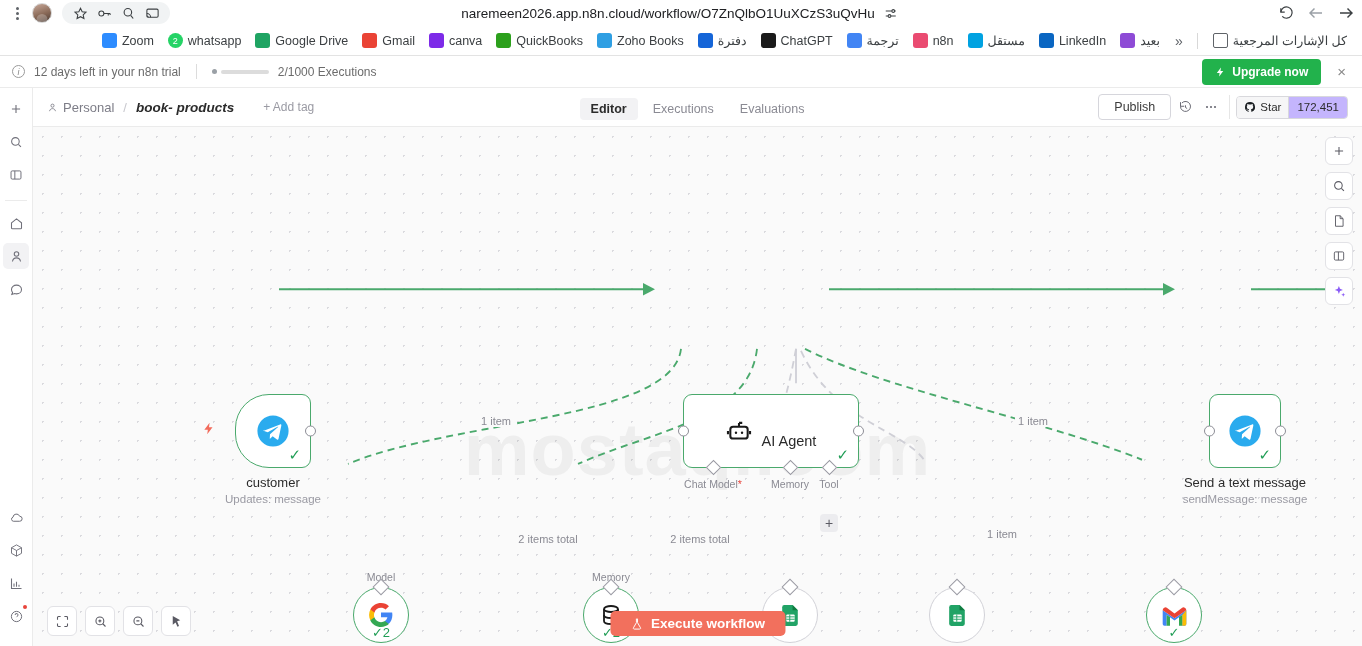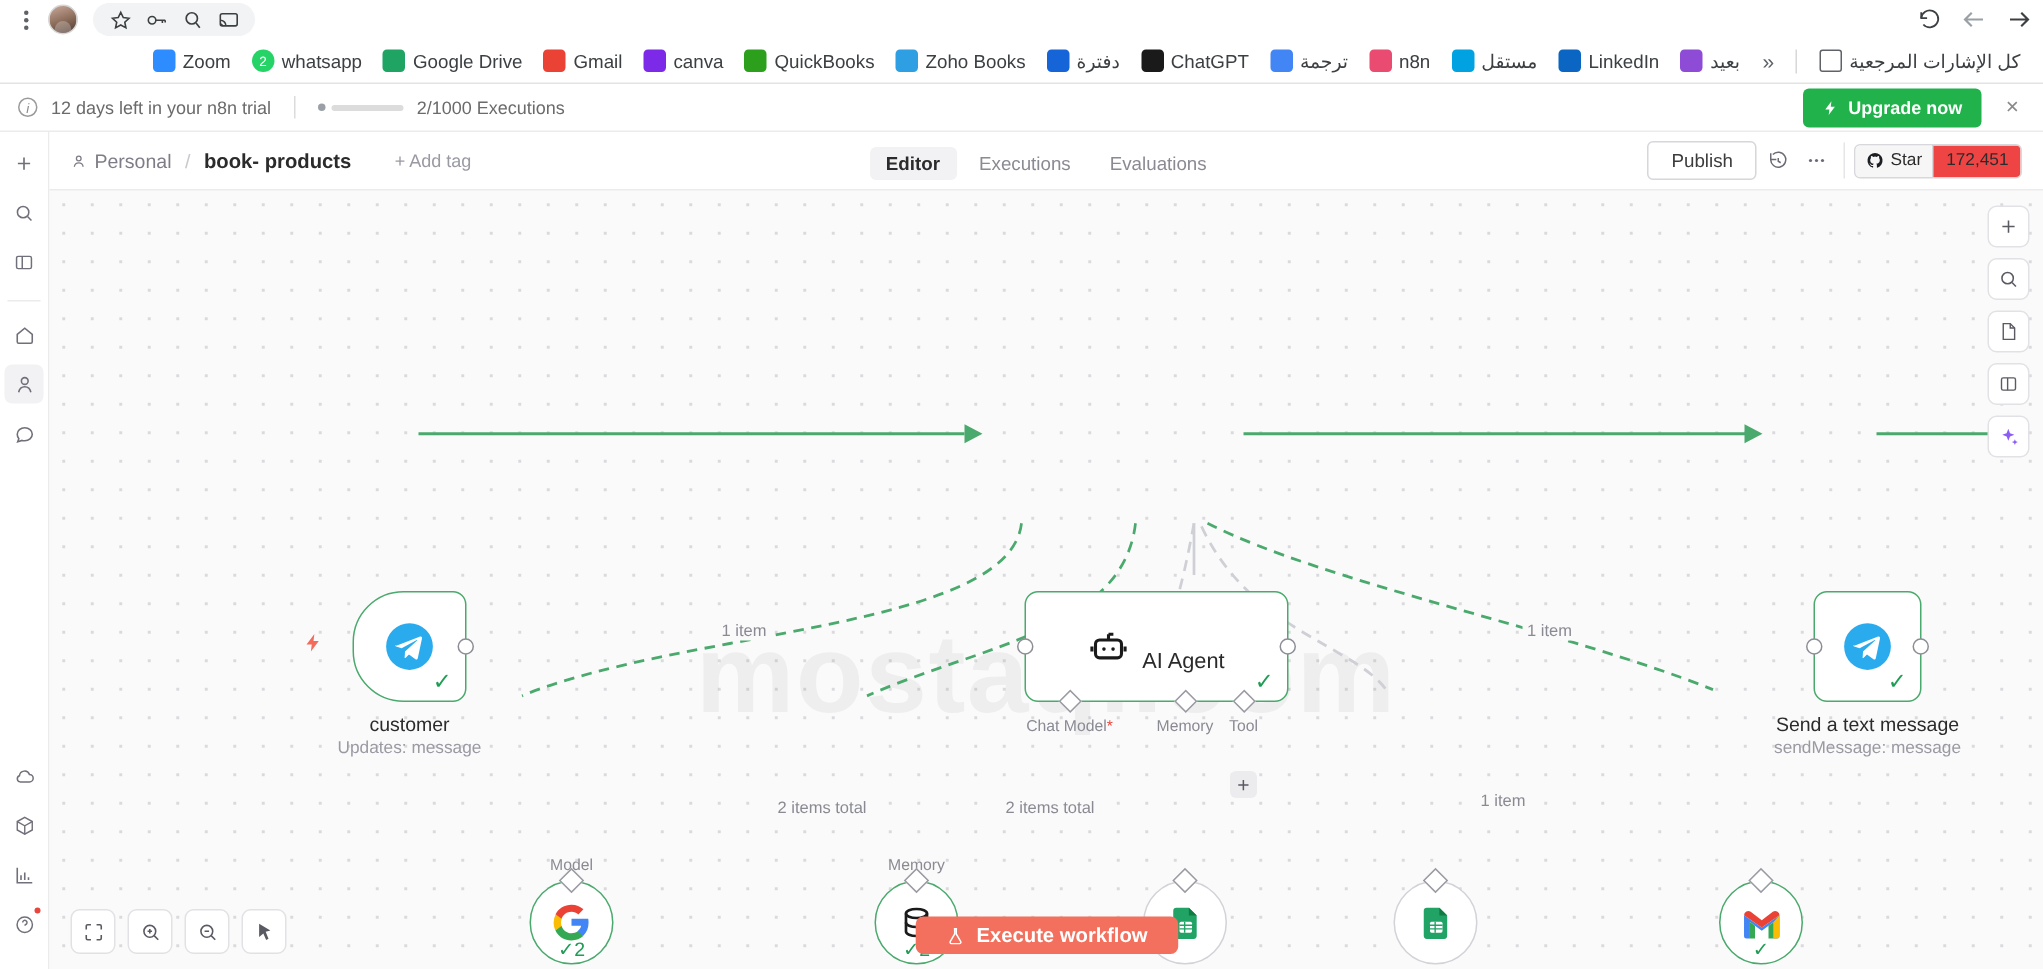--- a/index.html
+++ b/index.html
@@ -129,33 +129,33 @@
   
   .main { flex:1; display:flex; flex-direction:column; position:relative; min-width:0; }
 
   .wf-header {
     height: 38px; display:flex; align-items:center; padding: 0 14px;
     background:#fff; position:relative; z-index:6;
   }
   .crumbs { display:flex; align-items:center; gap:9px; font-size:13px; }
   .crumb-personal { color:#7d7d87; display:flex; align-items:center; gap:5px; }
   .crumb-slash { color:#c8c8ce; }
-  .crumb-name { color:#2b2b2b; font-weight:600; font-size:13.5px; }
+  .crumb-name { color:#2b2b2b; font-weight:600; font-size:13.5px;font-style:italic; }
   .add-tag { color:#9a9aa3; font-size:12px; cursor:pointer; margin-left:20px;}
   .hdr-right { margin-left:auto; display:flex; align-items:center; gap:2px; }
   .publish-btn {
     border:1px solid #d6d6dc; background:#fff; border-radius:4px;
     padding:5px 15px; font-size:12.5px; color:#3c3c3c; cursor:pointer;
     font-family:"Liberation Sans", sans-serif;
   }
   .hdr-icon { width:24px;height:24px;display:flex;align-items:center;justify-content:center;color:#6b6b75;cursor:pointer; }
   .hdr-div { width:1px;height:24px;background:#e6e6e6;margin:0 4px; }
   .star-box { display:flex; align-items:stretch; border:1px solid #d8d8dc; border-radius:4px; overflow:hidden; height:23px; }
   .star-left { display:flex;align-items:center;gap:4px;padding:0 7px;background:#f6f6f7;font-size:11.5px;color:#2b2b2b; }
-  .star-right { display:flex;align-items:center;padding:0 8px;background:#ef4444;font-size:11.5px;color:#2b2b2b;border-left:1px solid #d8d8dc; }
+  .star-right { display:flex;align-items:center;padding:0 8px;background:#c4b5fd;font-size:11.5px;color:#2b2b2b;border-left:1px solid #d8d8dc; }
 
   
   .tabs {
     position:absolute; top:8px; left:50%; transform:translateX(-50%);
     display:flex; gap:4px; z-index: 7;
     background: rgba(255,255,255,.96); border-radius:5px; padding:2px;
   }
   .tab { padding:4px 11px; font-size:12.5px; color:#8a8a93; border-radius:4px; cursor:pointer; }
   .tab.active { background:#f2f2f4; color:#2b2b2b; font-weight:600; }
 
@@ -283,20 +283,30 @@
       </span>
       <span class="tbicon">
         <svg width="15" height="15" viewBox="0 0 24 24" fill="none" stroke="#3c4043" stroke-width="1.7">
             <rect x="3" y="5" width="18" height="13" rx="2"></rect>
             <path d="M3 12a6 6 0 016 6M3 16a2 2 0 012 2"></path>
           </svg>
       </span>
     </div>
   </div>
 
+  <div class="urlbar">
+    <span class="url-text">naremeen2026.app.n8n.cloud/workflow/O7ZnQlbO1UuXCzS3uQvHu</span>
+    <span class="tbicon">
+      <svg width="15" height="15" viewBox="0 0 24 24" fill="none" stroke="#3c4043" stroke-width="1.7">
+          <path d="M4 8h10M18 8h2M4 16h4M12 16h8"></path>
+          <circle cx="16" cy="8" r="2.2"></circle>
+          <circle cx="10" cy="16" r="2.2"></circle>
+        </svg>
+    </span>
+  </div>
 
   <div class="chrome-right">
     <span class="tbicon">
       <svg width="17" height="17" viewBox="0 0 24 24" fill="none" stroke="#3c4043" stroke-width="1.7">
           <path d="M4 10a8 8 0 1 1 2 6"></path>
           <path d="M4 4.5V10h5.5"></path>
         </svg>
     </span>
     <span class="tbicon">
       <svg width="18" height="18" viewBox="0 0 24 24" fill="none" stroke="#9aa0a6" stroke-width="1.9">

